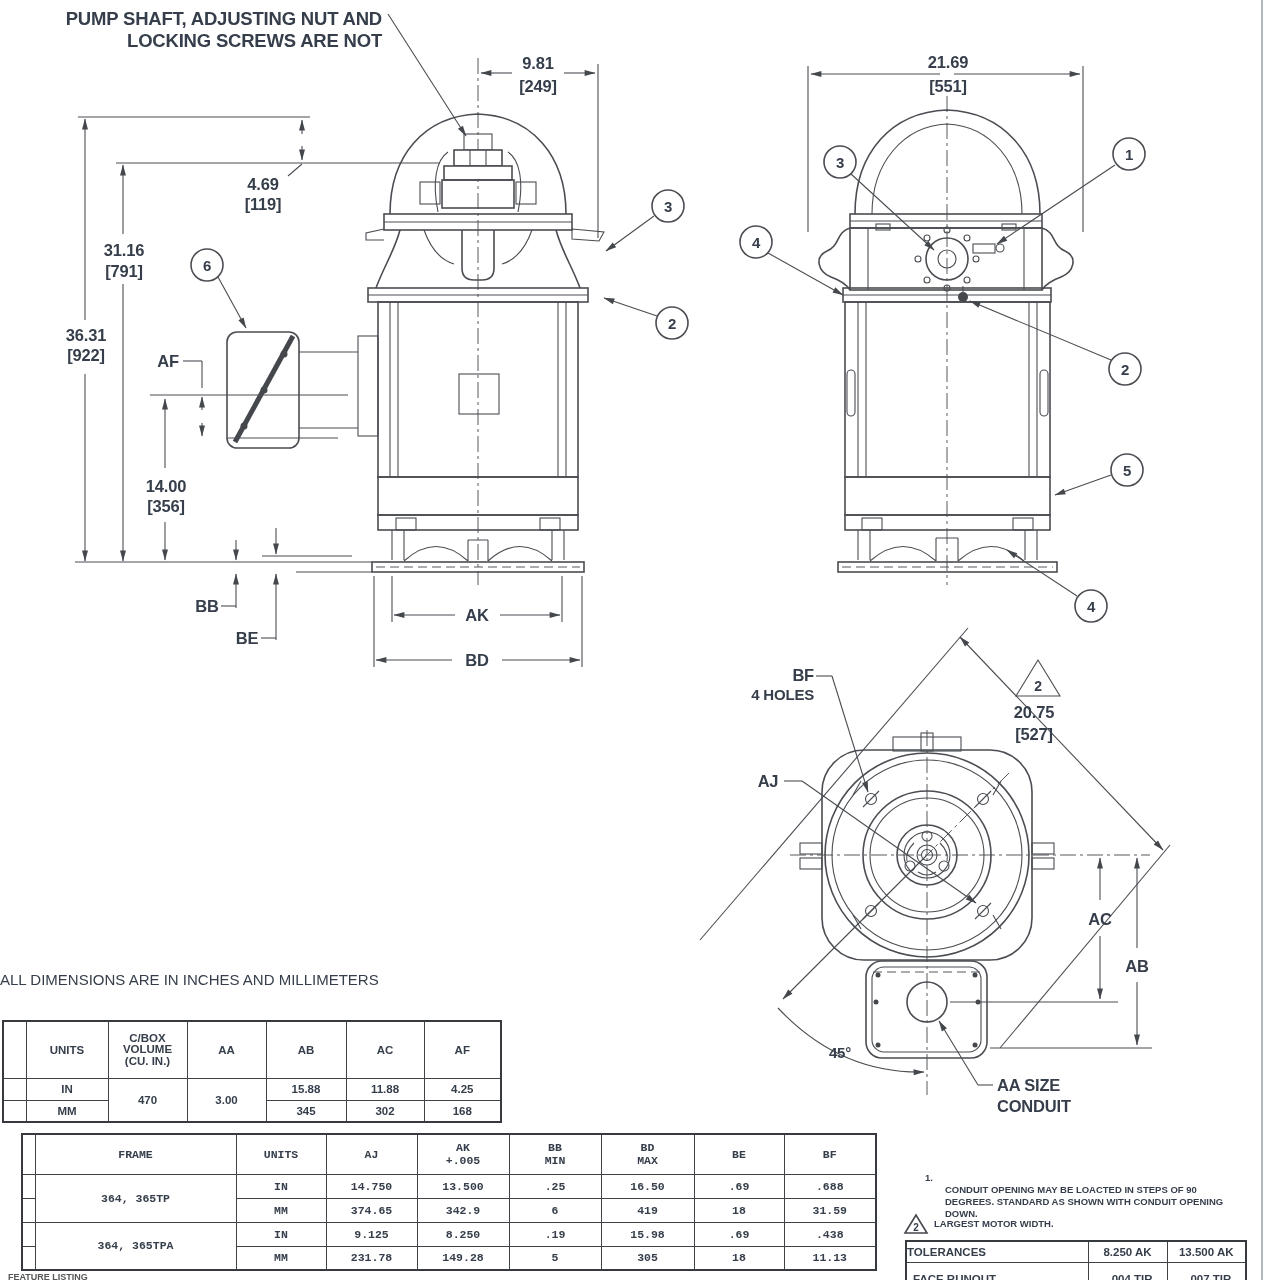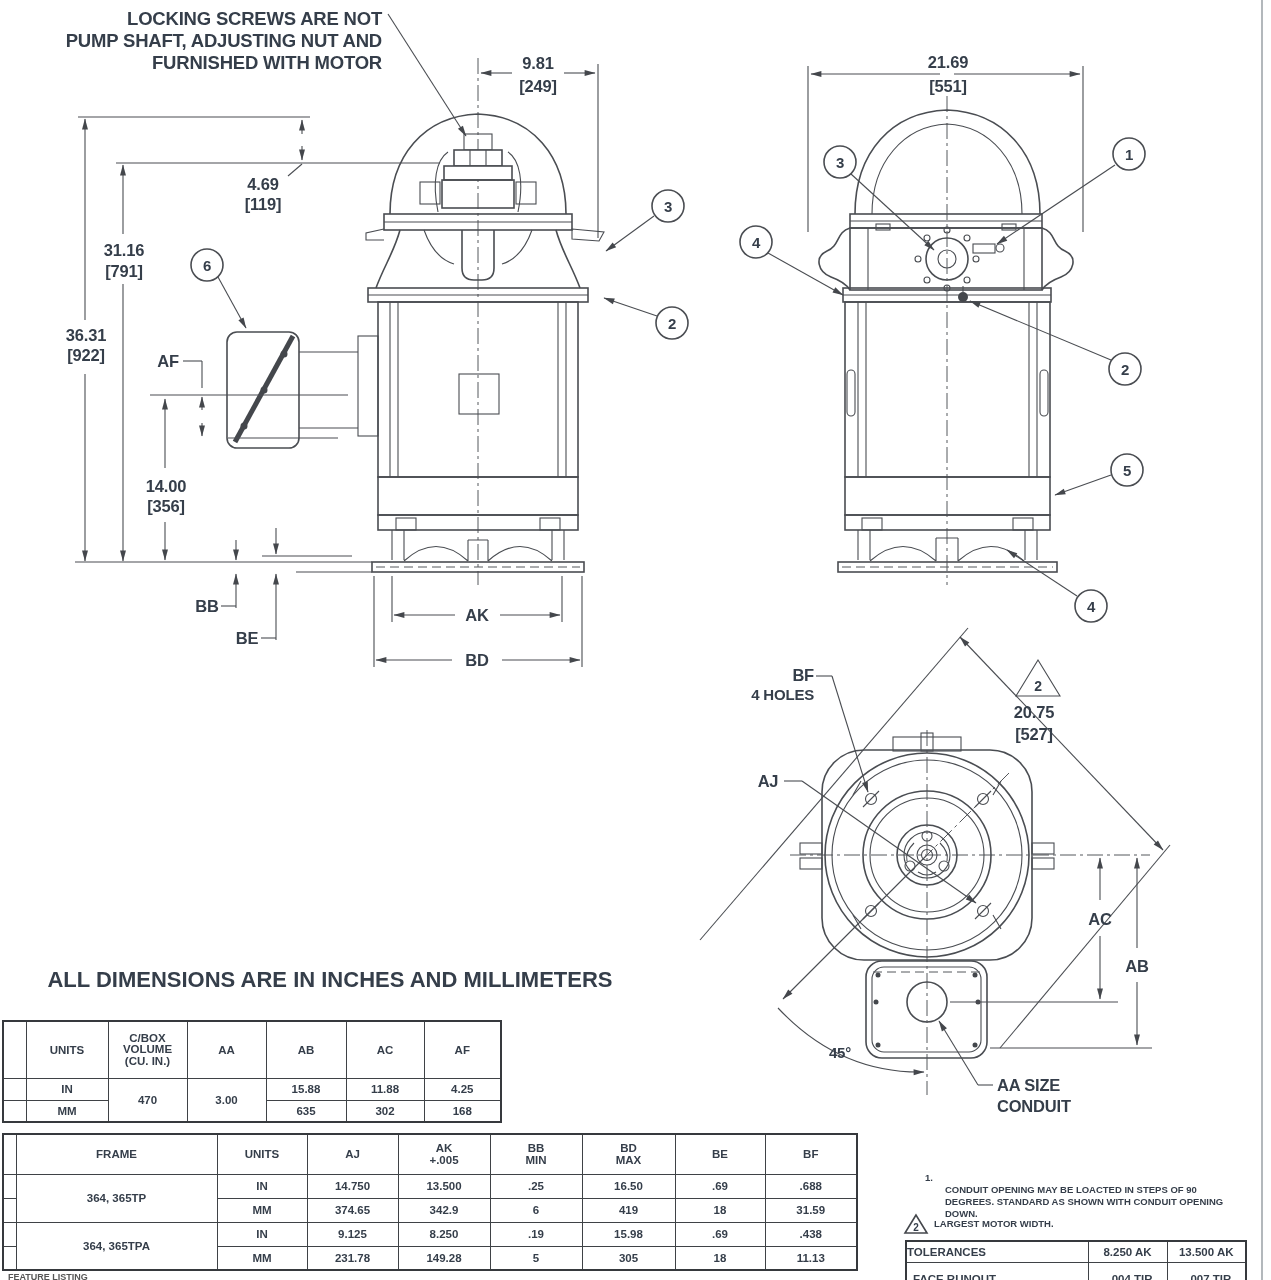--- a/index.html
+++ b/index.html
@@ -10,22 +10,22 @@
   .tn{fill:none;stroke:#4a4d52;stroke-width:1.1;}
   .cl{fill:none;stroke:#55585c;stroke-width:1;stroke-dasharray:16 4 3 4;}
   .hd{fill:none;stroke:#55585c;stroke-width:1;stroke-dasharray:9 5;}
   .fl{fill:#44474c;stroke:none;}
   .wh{fill:#fff;}
   text{font-family:"Liberation Sans",sans-serif;font-weight:bold;fill:#353e4a;letter-spacing:-0.2px;}
   .t16{font-size:16.5px;} .t15{font-size:15px;} .t14{font-size:14px;}
   .mid{text-anchor:middle;} .end{text-anchor:end;} .st{text-anchor:start;}
   .note-tl{position:absolute;left:30px;top:8px;width:352px;text-align:right;
            font-size:18.5px;font-weight:bold;line-height:22px;letter-spacing:-0.2px;}
-  .note-units{position:absolute;left:0;top:969px;width:660px;text-align:center;
-           font-size:22px;font-weight:bold;line-height:22px;}
+  .note-units{position:absolute;left:0;top:969px;width:660px;
+           font-size:15px;font-weight:normal;line-height:22px;}
   table.dt{border-collapse:collapse;table-layout:fixed;position:absolute;background:#fff;}
   table.dt td{border:1.6px solid #3f4246;text-align:center;vertical-align:middle;
            font-weight:bold;font-size:11.5px;padding:0;overflow:hidden;}
   table.dt{border:2.2px solid #36393d;}
   td.h16{font-size:16px;} td.h15{font-size:15px;}
   td.h10{font-size:10.5px;line-height:11.5px;}
   .notes-r{position:absolute;left:925px;top:1172px;width:330px;font-size:9.5px;
            font-weight:bold;line-height:12px;letter-spacing:0;}
   .notes-r .num{display:inline-block;width:16px;vertical-align:top;}
   .notes-r .body{display:inline-block;width:300px;margin-left:20px;}
@@ -354,23 +354,22 @@
     <text class="t15 mid" x="840" y="1058">45°</text>
 
     <line class="tn" x1="978" y1="1085" x2="993" y2="1085"></line>
     <line class="tn" x1="978" y1="1085" x2="939" y2="1021" marker-end="url(#ar)"></line>
     <text class="t16 st" x="997" y="1091">AA SIZE</text>
     <text class="t16 st" x="997" y="1112">CONDUIT</text>
   </g>
 </svg>
 
   <div class="note-tl">
+    <div>PUMP SHAFT, ADJUSTING NUT AND</div>
     <div>LOCKING SCREWS ARE NOT</div>
-    <div>PUMP SHAFT, ADJUSTING NUT AND</div>
-    <div>FURNISHED WITH MOTOR</div>
   </div>
 
   <div class="note-units">
     <div>ALL DIMENSIONS ARE IN INCHES AND MILLIMETERS</div>
   </div>
 
   <table class="dt" style="left:2px;top:1020px;width:500px;">
     <colgroup>
         <col style="width:23px">
         <col style="width:82px">
@@ -399,28 +398,28 @@
       <td>IN</td>
       <td rowspan="2">470</td>
       <td rowspan="2">3.00</td>
       <td>15.88</td>
       <td>11.88</td>
       <td>4.25</td>
     </tr>
     <tr style="height:22px">
       <td></td>
       <td>MM</td>
-      <td>635</td>
+      <td>345</td>
       <td>302</td>
       <td>168</td>
     </tr>
   </tbody>
     </table>
 
-  <table class="dt" style="left:2px;top:1133px;width:854px;">
+  <table class="dt" style="left:21px;top:1133px;width:854px;font-family:Liberation Mono, monospace;">
     <colgroup>
         <col style="width:13px">
         <col style="width:201px">
         <col style="width:90px">
         <col style="width:91px">
         <col style="width:92px">
         <col style="width:92px">
         <col style="width:93px">
         <col style="width:90px">
         <col style="width:92px">

